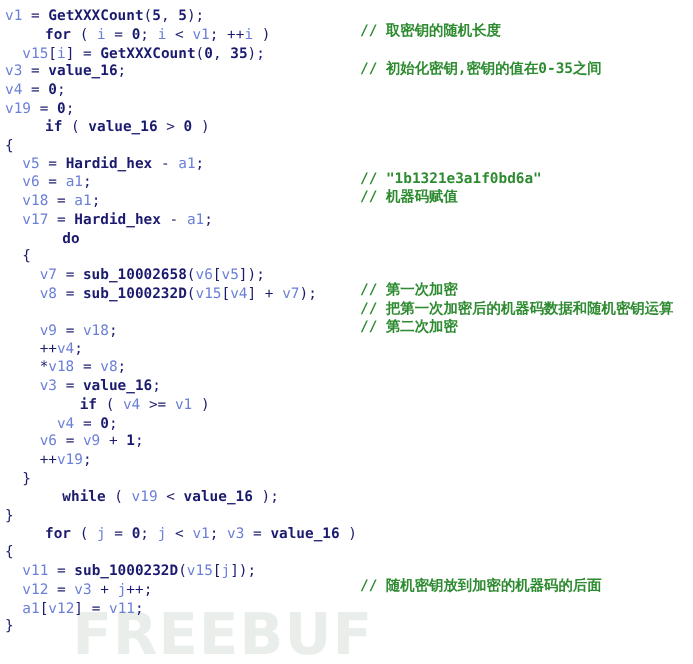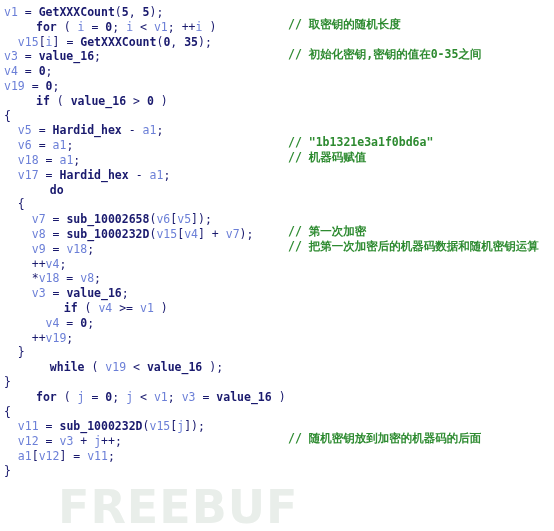--- a/index.html
+++ b/index.html
@@ -84,26 +84,28 @@
       <div class="code-line"><span class="code-text"><span class="kw">if</span> <span class="punc">(</span> <span class="glob">value_16</span> <span class="punc">&gt;</span> <span class="num">0</span> <span class="punc">)</span></span></div>
       <div class="code-line"><span class="code-text"><span class="punc">{</span></span></div>
       <div class="code-line"><span class="code-text">  <span class="var">v5</span> <span class="punc">=</span> <span class="glob">Hardid_hex</span> <span class="punc">-</span> <span class="var">a1</span><span class="punc">;</span></span><span class="comment">// "1b1321e3a1f0bd6a"</span></div>
       <div class="code-line"><span class="code-text">  <span class="var">v6</span> <span class="punc">=</span> <span class="var">a1</span><span class="punc">;</span></span><span class="comment">// 机器码赋值</span></div>
       <div class="code-line"><span class="code-text">  <span class="var">v18</span> <span class="punc">=</span> <span class="var">a1</span><span class="punc">;</span></span></div>
       <div class="code-line"><span class="code-text">  <span class="var">v17</span> <span class="punc">=</span> <span class="glob">Hardid_hex</span> <span class="punc">-</span> <span class="var">a1</span><span class="punc">;</span></span></div>
       <div class="code-line"><span class="code-text">  <span class="kw">do</span></span></div>
       <div class="code-line"><span class="code-text">  <span class="punc">{</span></span></div>
       <div class="code-line"><span class="code-text">    <span class="var">v7</span> <span class="punc">=</span> <span class="fn">sub_10002658</span><span class="punc">(</span><span class="var">v6</span><span class="punc">[</span><span class="var">v5</span><span class="punc">]);</span></span><span class="comment">// 第一次加密</span></div>
       <div class="code-line"><span class="code-text">    <span class="var">v8</span> <span class="punc">=</span> <span class="fn">sub_1000232D</span><span class="punc">(</span><span class="var">v15</span><span class="punc">[</span><span class="var">v4</span><span class="punc">]</span> <span class="punc">+</span> <span class="var">v7</span><span class="punc">);</span></span><span class="comment">// 把第一次加密后的机器码数据和随机密钥运算</span></div>
+      <div class="code-line"><span class="code-text"></span><span class="comment">// 第二次加密</span></div>
       <div class="code-line"><span class="code-text">    <span class="var">v9</span> <span class="punc">=</span> <span class="var">v18</span><span class="punc">;</span></span></div>
       <div class="code-line"><span class="code-text">    <span class="punc">++</span><span class="var">v4</span><span class="punc">;</span></span></div>
       <div class="code-line"><span class="code-text">    <span class="punc">*</span><span class="var">v18</span> <span class="punc">=</span> <span class="var">v8</span><span class="punc">;</span></span></div>
       <div class="code-line"><span class="code-text">    <span class="var">v3</span> <span class="punc">=</span> <span class="glob">value_16</span><span class="punc">;</span></span></div>
       <div class="code-line"><span class="code-text">    <span class="kw">if</span> <span class="punc">(</span> <span class="var">v4</span> <span class="punc">&gt;=</span> <span class="var">v1</span> <span class="punc">)</span></span></div>
       <div class="code-line"><span class="code-text">      <span class="var">v4</span> <span class="punc">=</span> <span class="num">0</span><span class="punc">;</span></span></div>
+      <div class="code-line"><span class="code-text">    <span class="var">v6</span> <span class="punc">=</span> <span class="var">v9</span> <span class="punc">+</span> <span class="num">1</span><span class="punc">;</span></span></div>
       <div class="code-line"><span class="code-text">    <span class="punc">++</span><span class="var">v19</span><span class="punc">;</span></span></div>
       <div class="code-line"><span class="code-text">  <span class="punc">}</span></span></div>
       <div class="code-line"><span class="code-text">  <span class="kw">while</span> <span class="punc">(</span> <span class="var">v19</span> <span class="punc">&lt;</span> <span class="glob">value_16</span> <span class="punc">);</span></span></div>
       <div class="code-line"><span class="code-text"><span class="punc">}</span></span></div>
       <div class="code-line"><span class="code-text"><span class="kw">for</span> <span class="punc">(</span> <span class="var">j</span> <span class="punc">=</span> <span class="num">0</span><span class="punc">;</span> <span class="var">j</span> <span class="punc">&lt;</span> <span class="var">v1</span><span class="punc">;</span> <span class="var">v3</span> <span class="punc">=</span> <span class="glob">value_16</span> <span class="punc">)</span></span></div>
       <div class="code-line"><span class="code-text"><span class="punc">{</span></span></div>
       <div class="code-line"><span class="code-text">  <span class="var">v11</span> <span class="punc">=</span> <span class="fn">sub_1000232D</span><span class="punc">(</span><span class="var">v15</span><span class="punc">[</span><span class="var">j</span><span class="punc">]);</span></span><span class="comment">// 随机密钥放到加密的机器码的后面</span></div>
       <div class="code-line"><span class="code-text">  <span class="var">v12</span> <span class="punc">=</span> <span class="var">v3</span> <span class="punc">+</span> <span class="var">j</span><span class="punc">++;</span></span></div>
       <div class="code-line"><span class="code-text">  <span class="var">a1</span><span class="punc">[</span><span class="var">v12</span><span class="punc">]</span> <span class="punc">=</span> <span class="var">v11</span><span class="punc">;</span></span></div>
       <div class="code-line"><span class="code-text"><span class="punc">}</span></span></div>

